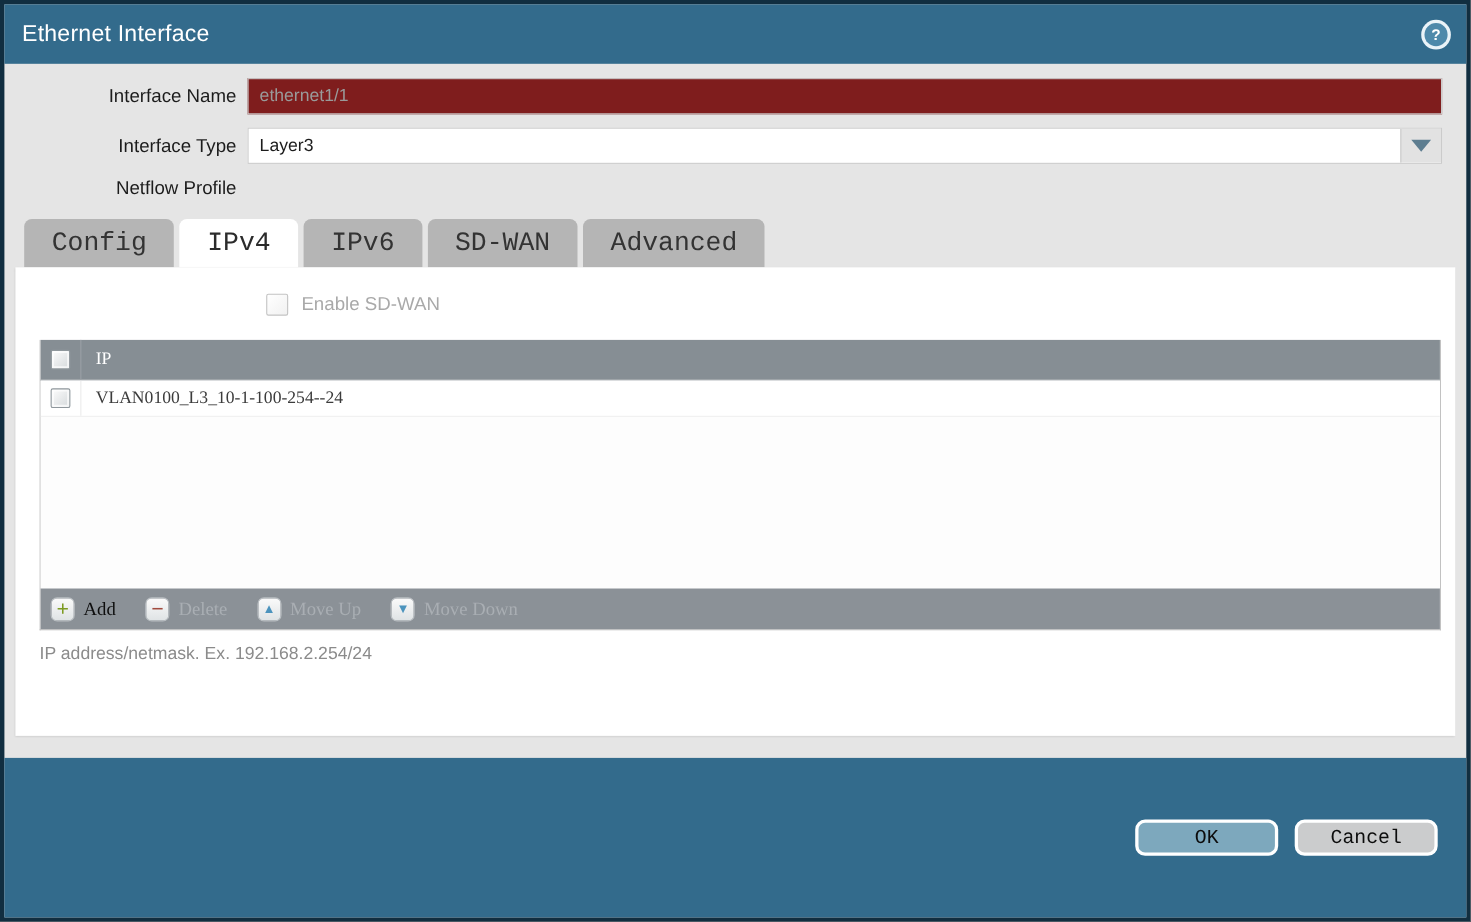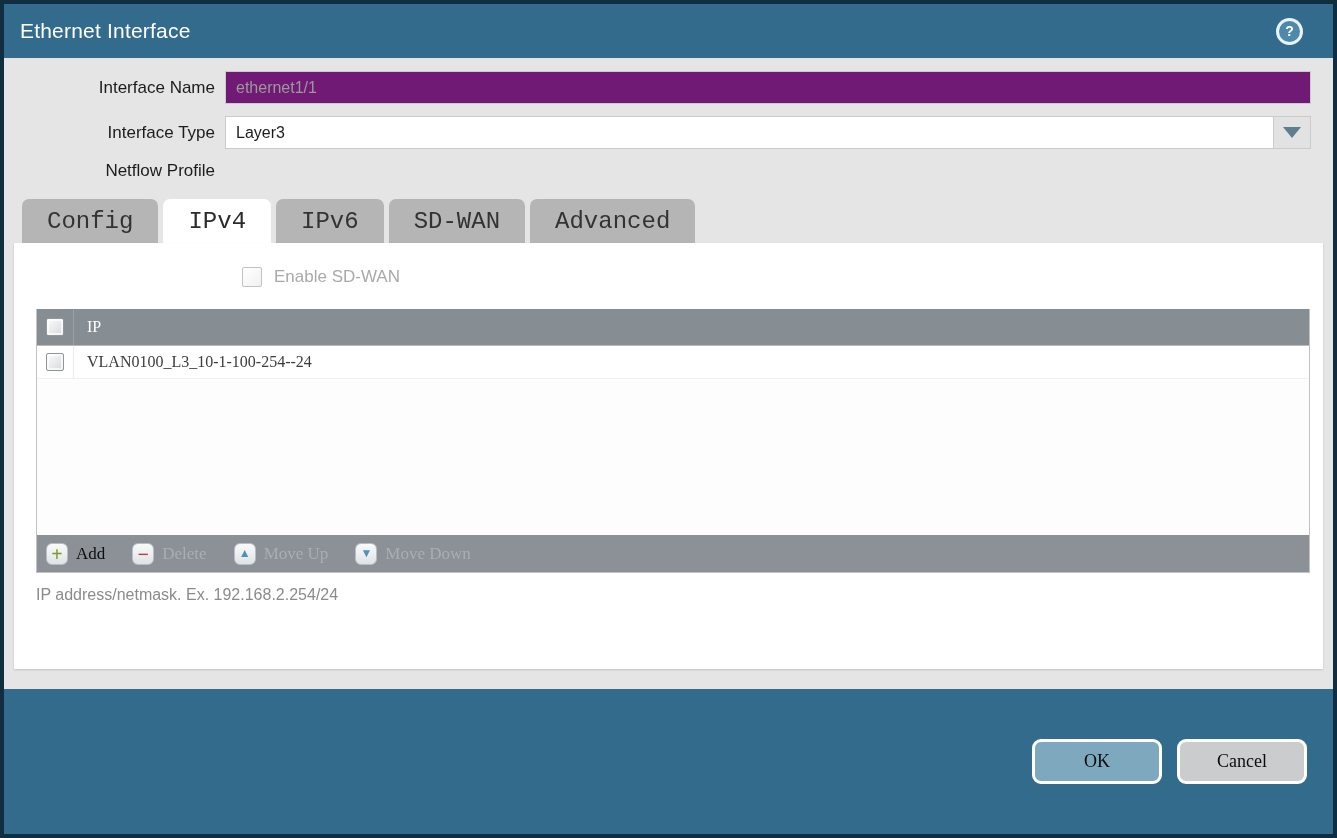--- a/index.html
+++ b/index.html
@@ -12,21 +12,21 @@
     background: #e5e5e5;
     display: flex; flex-direction: column;
     position: relative;
   }
 
   
   .titlebar {
     height: 54px; flex: 0 0 54px;
     background: #336b8c;
     display: flex; align-items: center;
-    padding: 0 30px 0 16px;
+    padding: 0 14px 0 16px;
   }
   .titlebar .title {
     color: #fff; font-size: 21px; letter-spacing: .2px; font-weight: 400;
   }
   .help-icon {
     margin-left: auto;
     width: 27px; height: 27px; border-radius: 50%;
     background: #eaf3f8;
     display: flex; align-items: center; justify-content: center;
     cursor: pointer;
@@ -57,21 +57,21 @@
     display: flex; align-items: center;
     font-size: 16px; color: #1c1c1c;
     overflow: hidden;
   }
   .field input {
     flex: 1; height: 100%; border: none; outline: none;
     padding: 0 10px; font-size: 16px;
     font-family: "Liberation Sans", sans-serif;
     background: transparent; color: #1c1c1c;
   }
-  .field.disabled { background: #701a75; }
+  .field.disabled { background: #7f1d1d; }
   .field.disabled input { color: #9a9a9a; }
   .field .value { padding: 0 10px; }
   .dd-button {
     width: 37px; height: 100%;
     background: #e2e2e2;
     border-left: 1px solid #cbcbcb;
     display: flex; align-items: center; justify-content: center;
     cursor: pointer; margin-left: auto;
   }
   .dd-arrow {
@@ -203,25 +203,25 @@
 
   
   .footer-gap { flex: 0 0 20px; }
   .footer {
     flex: 1;
     background: #336b8c;
     display: flex; align-items: center; justify-content: flex-end;
     gap: 15px; padding-right: 26px;
   }
   .btn {
-    width: 130px; height: 45px;
+    width: 130px; height: 33px;
     border-radius: 9px;
     border: 3px solid #fff;
     font-size: 18px; color: #0c0c0c;
-    font-family: Liberation Serif, serif;
+    font-family: Liberation Mono, monospace;
     display: flex; align-items: center; justify-content: center;
     cursor: pointer;
   }
   .btn.ok { background: #7da8bd; }
   .btn.cancel { background: #cbcccd; }
 </style>
 </head>
 <body>
 
 <div class="dialog">

